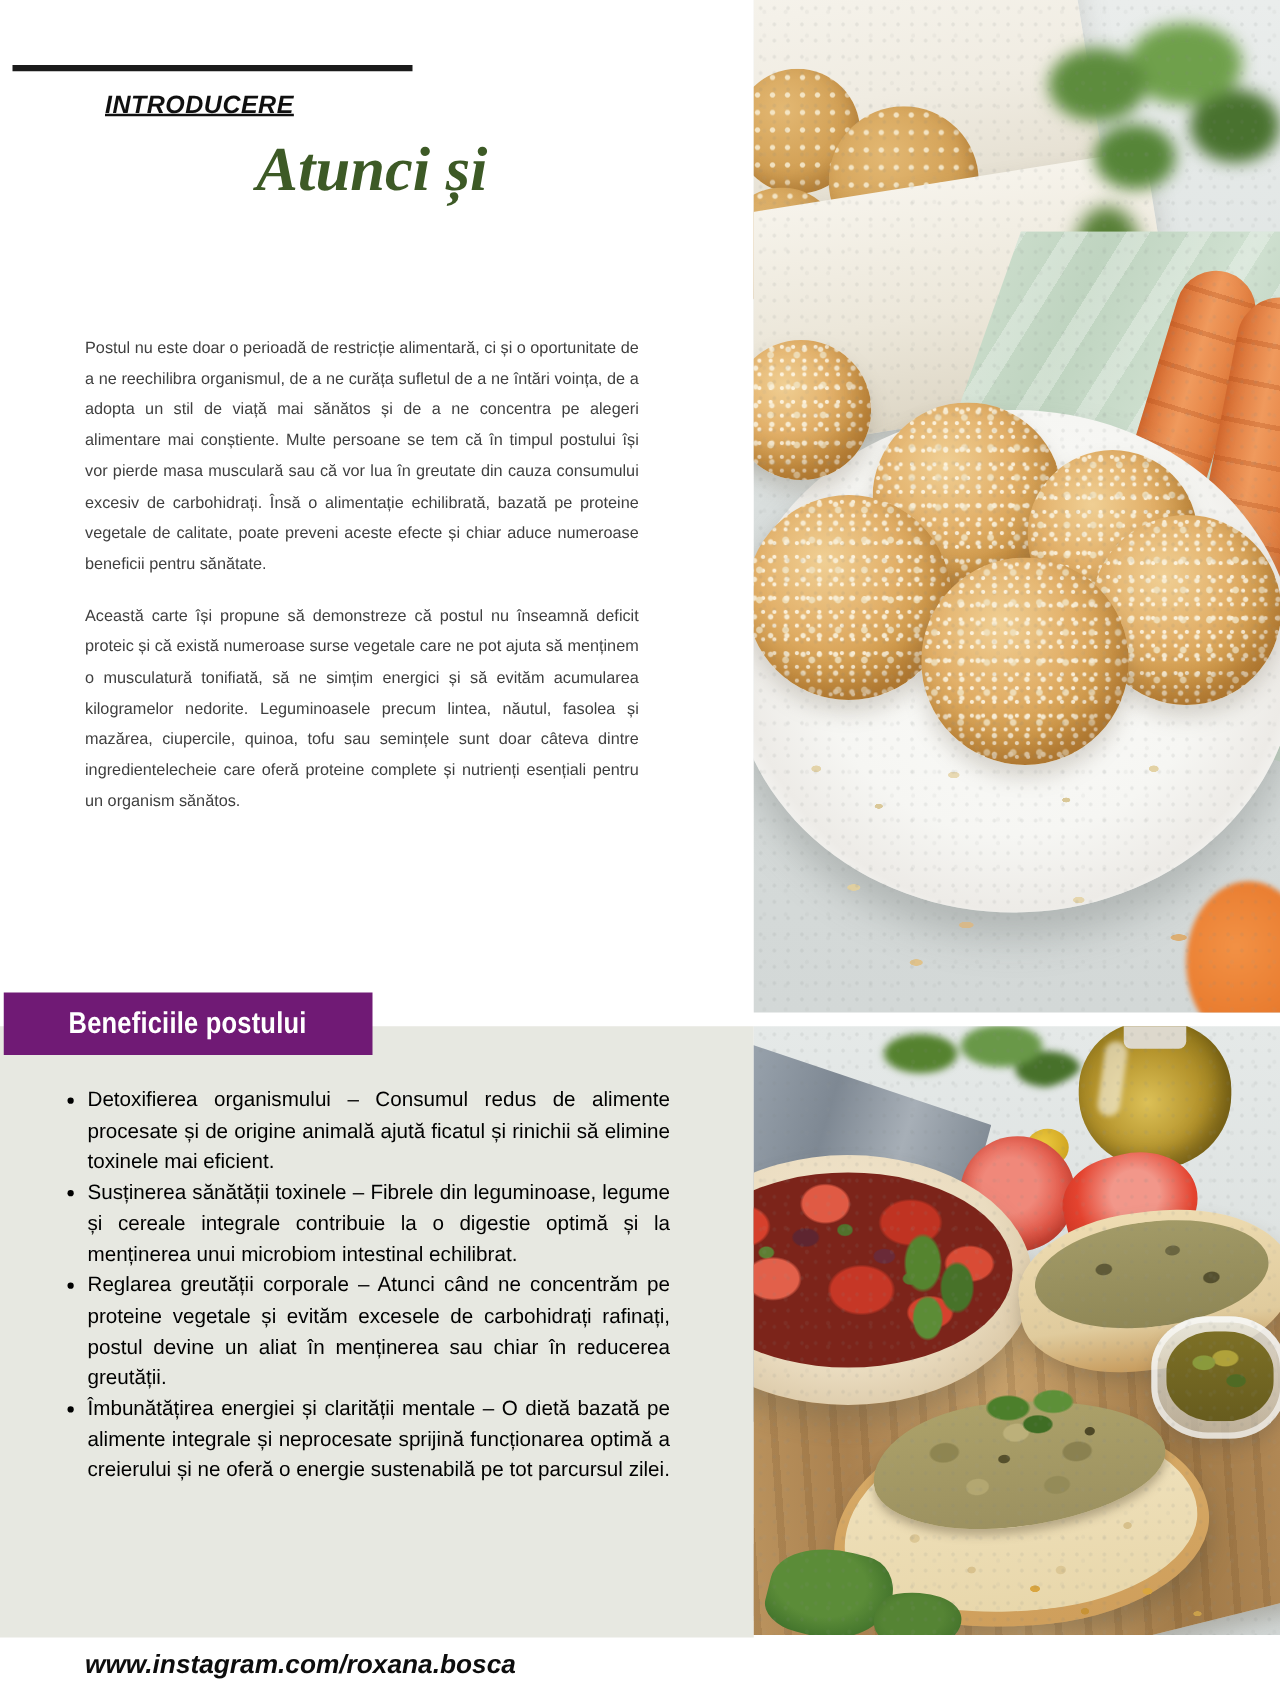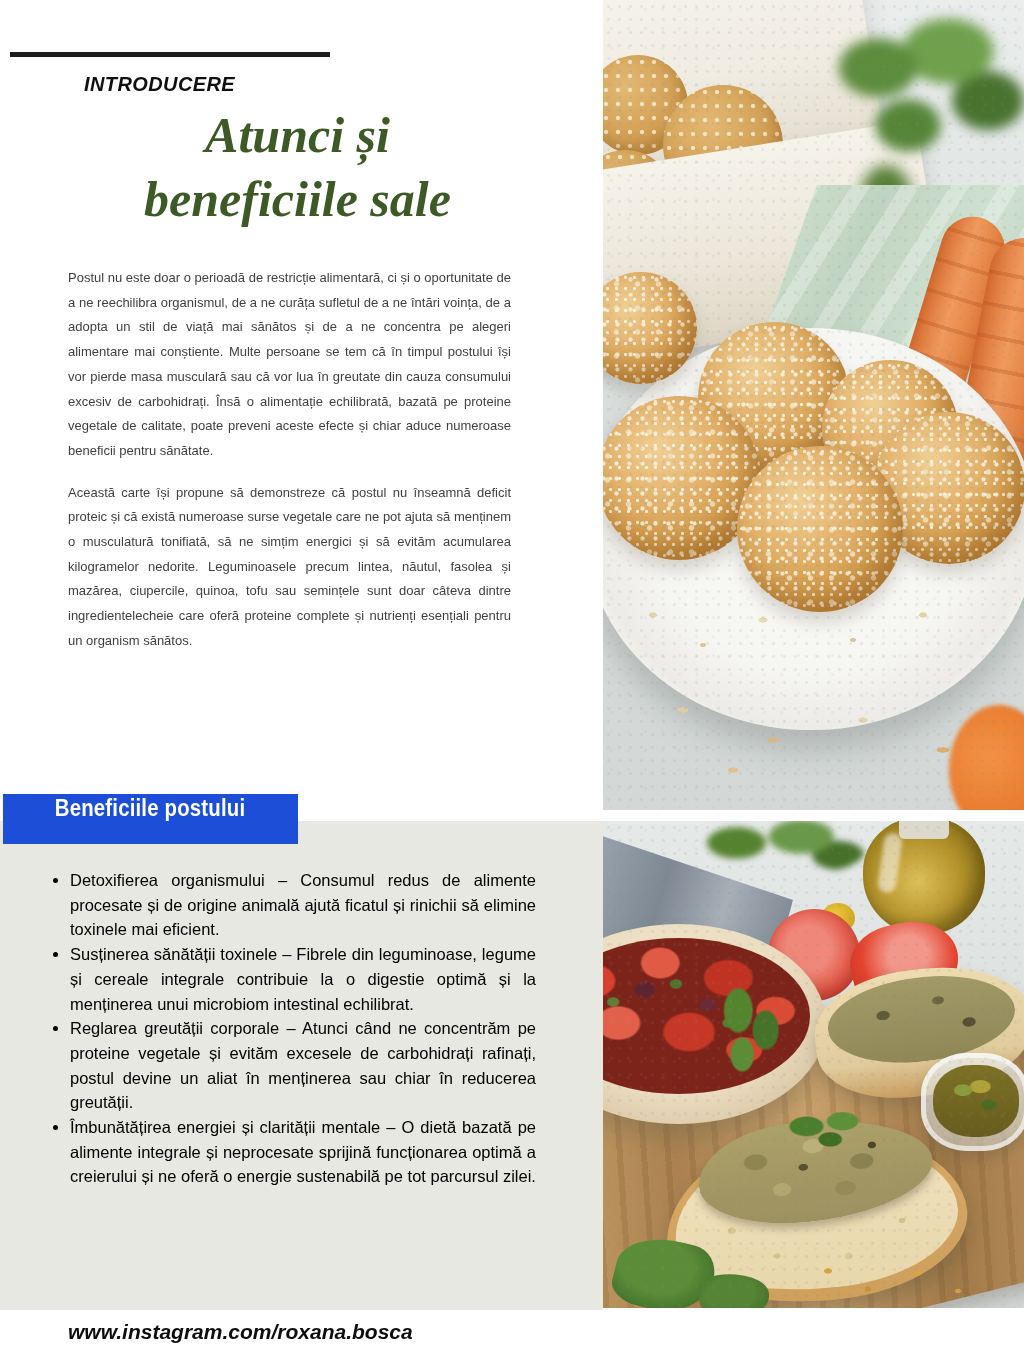--- a/index.html
+++ b/index.html
@@ -2,32 +2,32 @@
 <html><head>
 <meta charset="utf-8">
 <style>
   html,body{margin:0;padding:0;background:#ffffff;}
   .page{position:relative;width:1024px;height:1365px;background:#ffffff;overflow:hidden;
         font-family:"Liberation Sans",sans-serif;}
 
   
   .top-rule{position:absolute;left:10px;top:52px;width:320px;height:5px;background:#1b1b1b;}
   .kicker{position:absolute;left:84px;top:73px;font-style:italic;font-weight:700;font-size:20px;
-          letter-spacing:.4px;color:#101010;}
+          letter-spacing:.4px;color:#101010;text-decoration:underline;}
   .title{position:absolute;left:15px;top:103px;width:565px;margin:0;text-align:center;
          font-family:"Liberation Serif",serif;font-style:italic;font-weight:700;
          font-size:50px;line-height:64px;color:#3d5a26;}
   .title span{display:block;}
   .text-col{position:absolute;left:68px;top:266px;width:443px;color:#3f3f3f;
             font-size:13px;line-height:24.7px;text-align:justify;}
   .text-col p{margin:0 0 17px 0;}
 
   .gray-panel{position:absolute;left:0;top:821px;width:603px;height:489px;background:#e7e8e1;}
-  .banner{position:absolute;left:3px;top:794px;width:295px;height:50px;background:#1d4ed8;
-          display:flex;justify-content:center;}
+  .banner{position:absolute;left:3px;top:794px;width:295px;height:50px;background:#701a75;
+          display:flex;align-items:center;justify-content:center;}
   .banner span{color:#ffffff;font-weight:700;font-size:24px;letter-spacing:.2px;
                transform:scaleX(.85);white-space:nowrap;}
   .bullets{position:absolute;left:46px;top:868px;width:466px;margin:0;padding:0 0 0 24px;
            color:#000000;font-size:16.5px;line-height:24.7px;text-align:justify;}
   .bullets li{margin:0;padding:0;}
 
   .footer-link{position:absolute;top:1320px;font-style:italic;font-weight:700;font-size:21px;
                color:#0d0d0d;white-space:nowrap;}
   .footer-link.ig{left:68px;}
   .footer-link.tt{left:645px;}
@@ -234,21 +234,20 @@
 </head>
 <body>
 
 <div class="page">
 
   <div class="top-rule"></div>
   <div class="kicker">INTRODUCERE</div>
 
   <h1 class="title">
       <span>Atunci și</span>
-      <span>beneficiile sale</span>
     </h1>
 
   <div class="text-col">
     <p>Postul nu este doar o perioadă de restricție alimentară, ci și o oportunitate de a ne reechilibra organismul, de a ne curăța sufletul de a ne întări voința, de a adopta un stil de viață mai sănătos și de a ne concentra pe alegeri alimentare mai conștiente. Multe persoane se tem că în timpul postului își vor pierde masa musculară sau că vor lua în greutate din cauza consumului excesiv de carbohidrați. Însă o alimentație echilibrată, bazată pe proteine vegetale de calitate, poate preveni aceste efecte și chiar aduce numeroase beneficii pentru sănătate.</p>
     <p>Această carte își propune să demonstreze că postul nu înseamnă deficit proteic și că există numeroase surse vegetale care ne pot ajuta să menținem o musculatură tonifiată, să ne simțim energici și să evităm acumularea kilogramelor nedorite. Leguminoasele precum lintea, năutul, fasolea și mazărea, ciupercile, quinoa, tofu sau semințele sunt doar câteva dintre ingredientelecheie care oferă proteine complete și nutrienți esențiali pentru un organism sănătos.</p>
   </div>
 
   <div class="gray-panel"></div>
 
   <div class="banner">

